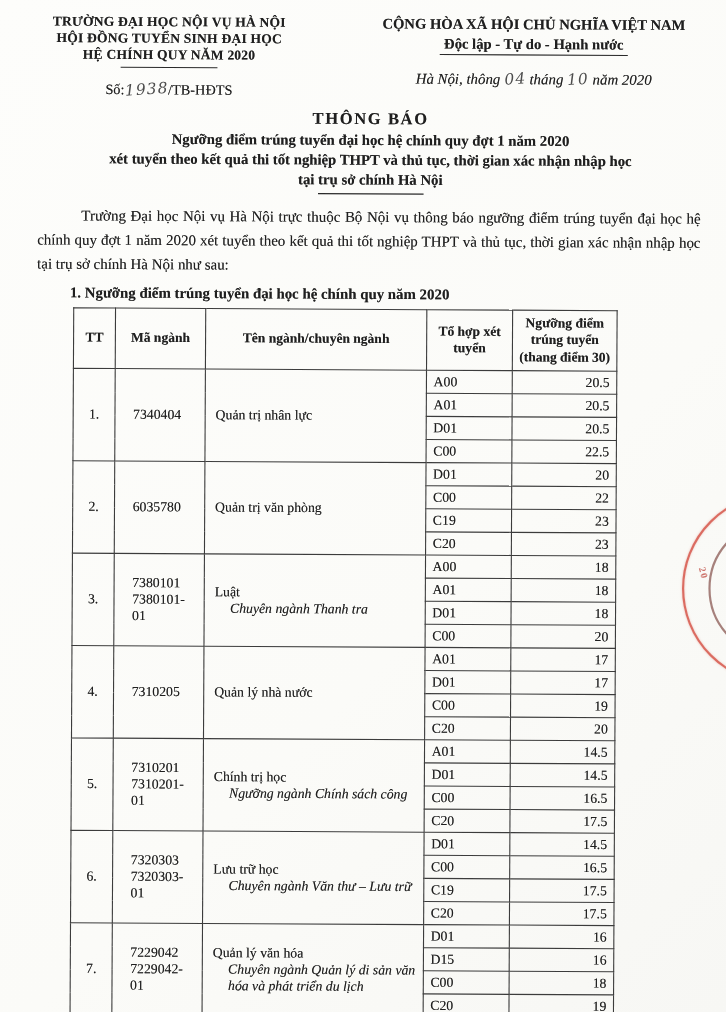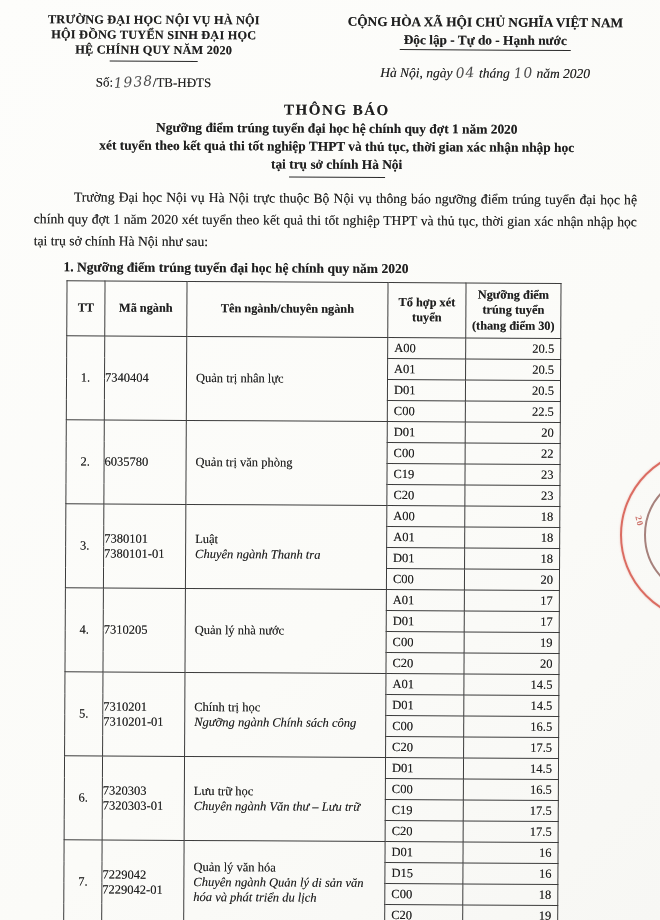--- a/index.html
+++ b/index.html
@@ -58,23 +58,23 @@
     border:1px solid #3c3c3c;
     padding:0 6px;
     overflow:hidden;
   }
   .score-table th{
     font-weight:bold;text-align:center;height:50px;
     font-size:12.3px;line-height:1.25;padding:2px 3px;
   }
   .score-table td{height:20px;line-height:1.2;vertical-align:middle;}
   td.tt-cell{text-align:center;}
-  td.code-cell{text-align:left;padding-left:0;}
+  td.code-cell{text-align:left;padding-left:16px;}
   td.name-cell{text-align:left;padding-left:9px;}
-  .spec{font-style:italic;}
+  .spec{font-style:italic;margin-left:14px;}
   td.combo-cell{}
   td.score-cell{text-align:right;}
   
   .stamp{position:absolute;top:0;left:0;width:660px;height:920px;pointer-events:none;}
   .stamp-outer{
     position:absolute;left:620px;top:448px;width:170px;height:170px;
     border-radius:50%;border:2.6px solid rgba(211,72,60,0.8);
     box-shadow:0 0 2px rgba(211,72,60,0.35), inset 0 0 2px rgba(211,72,60,0.3);
   }
   .stamp-inner{
@@ -100,21 +100,21 @@
         <div class="hl3">HỆ CHÍNH QUY NĂM 2020</div>
         <div class="underline-short"></div>
         <div class="so-line">
           <span>Số:</span><span class="handwritten">1938</span><span>/TB-HĐTS</span>
         </div>
       </div>
       <div class="header-right">
         <div class="hr1">CỘNG HÒA XÃ HỘI CHỦ NGHĨA VIỆT NAM</div>
         <div><span class="hr2">Độc lập -  Tự do - Hạnh nước</span></div>
         <div class="date-line">
-          <span>Hà Nội, ngày</span>
+          <span>Hà Nội, thông</span>
           <span class="handwritten">04</span>
           <span>tháng</span>
           <span class="handwritten">10</span>
           <span>năm 2020</span>
         </div>
       </div>
     </div>
 
     <div class="title-block">
       <div class="t0">THÔNG BÁO</div>

